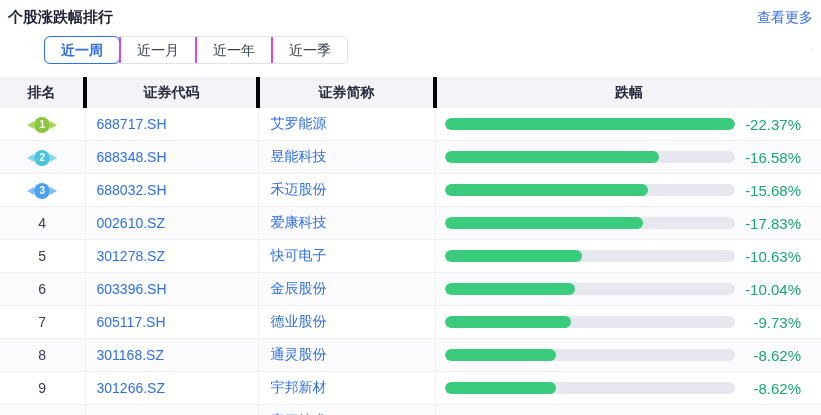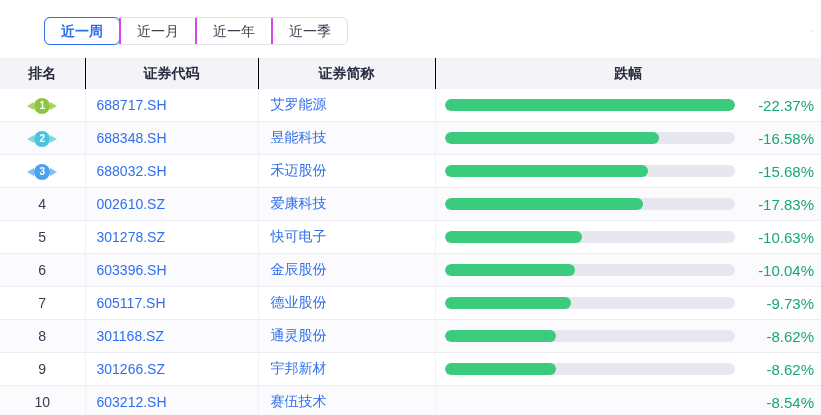--- a/index.html
+++ b/index.html
@@ -23,57 +23,61 @@
   .tab + .tab { border-left:2px solid #d946ef; }
   .tab.active { color:var(--accent-blue,#2455e0); font-weight:700; }
   .tab.active::after {
     content:""; position:absolute; top:-1px; left:-1px; right:-1px; bottom:-1px;
     border:1px solid var(--accent-blue,#2455e0); border-radius:6px; pointer-events:none;
   }
 
   table { width:100%; border-collapse:collapse; table-layout:fixed; margin-top:13px; }
   thead th {
     background:#f3f3f8; height:29px; font-size:14px; font-weight:700; color:#272c3c;
-    text-align:center; border-right:1px solid #000000;
+    text-align:center; border-right:4px solid #000000;
   }
   thead th:last-child { border-right:none; }
   tbody td {
     height:30px; font-size:14px; border-bottom:1px solid #ededf3;
     border-right:1px solid #f2f2f7; overflow:hidden; white-space:nowrap;
   }
   tbody td:last-child { border-right:none; }
   tbody tr:nth-child(even) { background:#fbfbfe; }
   td.rank-cell { text-align:center; color:#333d54; }
   td.code-cell { padding-left:11px; color:var(--accent-blue,#2f6fed); cursor:pointer; }
   td.name-cell { padding-left:12px; color:var(--accent-blue,#2f6fed); cursor:pointer; }
   td.bar-cell  { padding:0; }
   .bar-wrap { display:flex; align-items:center; }
   .bar-track { width:290px; height:12px; background:#e7e7f0; border-radius:6px; margin-left:9px; flex:none; overflow:hidden; }
   .bar-fill  { height:100%; border-radius:6px; background:var(--bar-green,#3bcb7c); }
-  .pct { flex:1; text-align:right; padding-right:7px; font-size:15px; color:var(--pct-green,#18a772); }
+  .pct { flex:1; text-align:right; padding-right:20px; font-size:15px; color:var(--pct-green,#18a772); }
 
   .badge {
     position:relative; display:inline-block; width:16px; height:16px; border-radius:50%;
     color:#fff; font-size:10px; font-weight:700; line-height:16px; text-align:center;
     vertical-align:middle; margin-top:1px;
   }
   .badge::before, .badge::after {
     content:""; position:absolute; top:4px; width:0; height:0;
     border-top:4px solid transparent; border-bottom:4px solid transparent;
   }
   .badge::before { left:-7px; border-right:7px solid var(--wing,#ccc); }
   .badge::after  { right:-7px; border-left:7px solid var(--wing,#ccc); }
   .badge.r1 { background:#8cc63e; --wing:#aad45c; }
   .badge.r2 { background:#49c4dc; --wing:#83d8e7; }
   .badge.r3 { background:#4ba1f0; --wing:#83bdf5; }
 </style>
 </head>
 <body>
 
 <div class="top">
+  <div class="title-row">
+    <span class="panel-title">个股涨跌幅排行</span>
+    <a class="view-more">查看更多</a>
+  </div>
 
   <div class="controls-row">
     <div class="tab-group period">
       <div class="tab active">近一周</div>
       <div class="tab">近一月</div>
       <div class="tab">近一年</div>
       <div class="tab">近一季</div>
     </div>
     <div class="tab-group board">
     </div>

